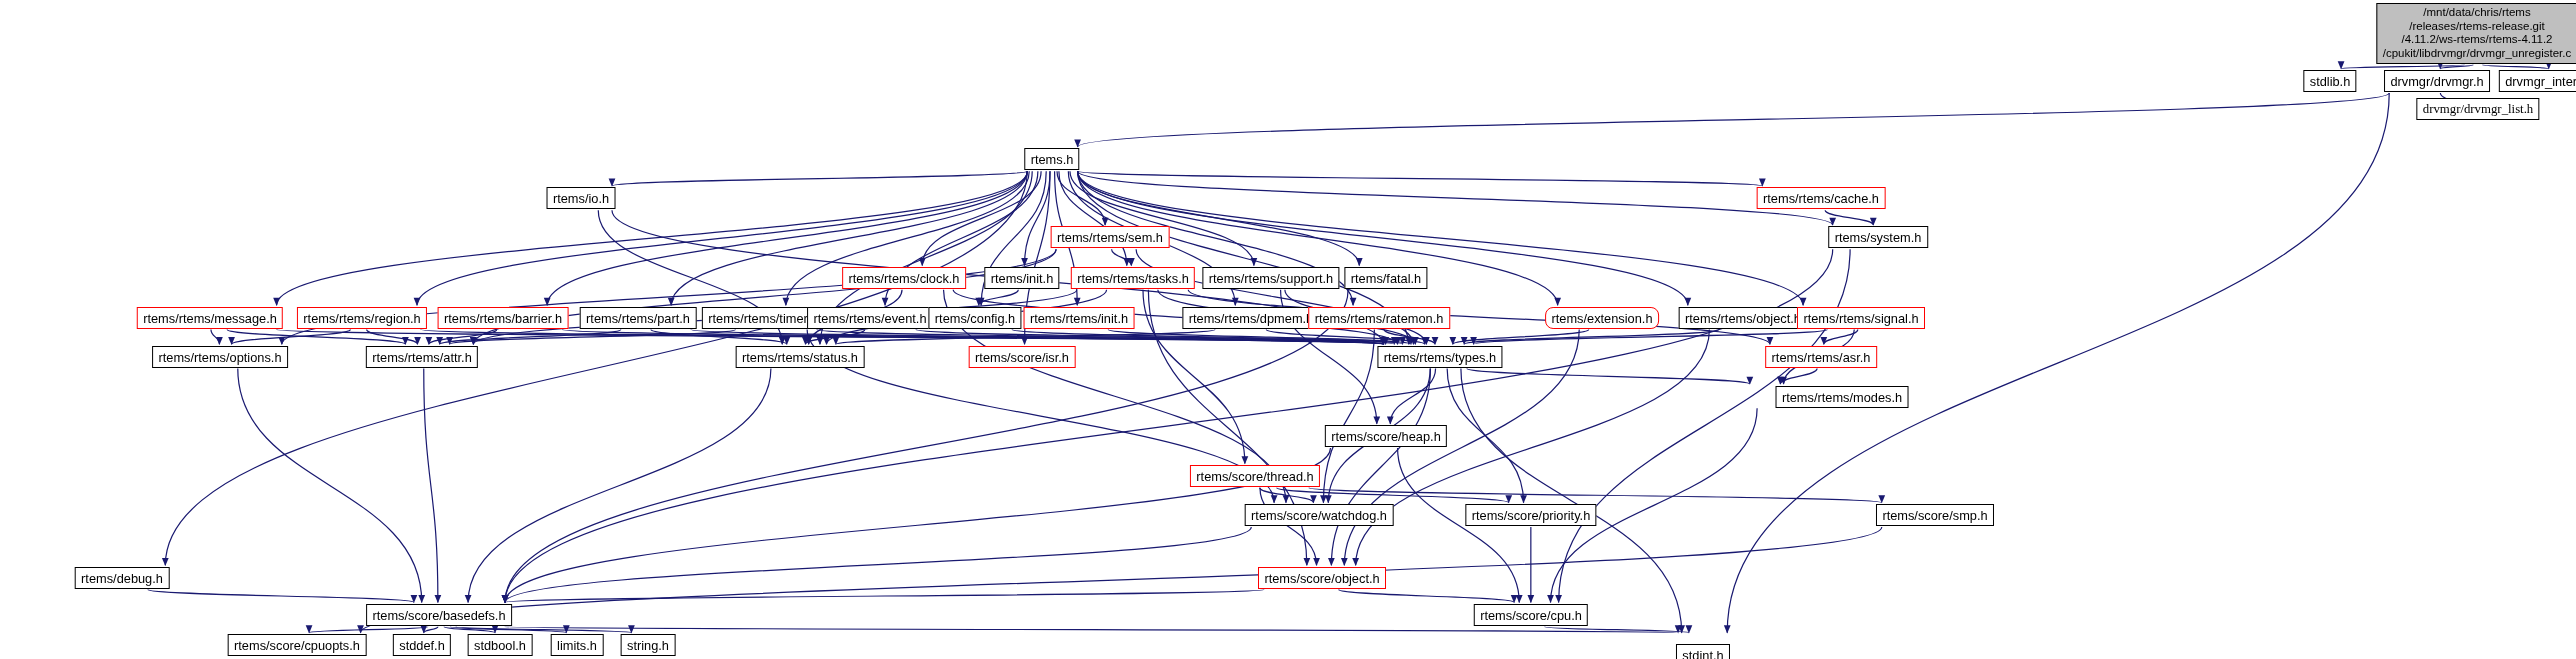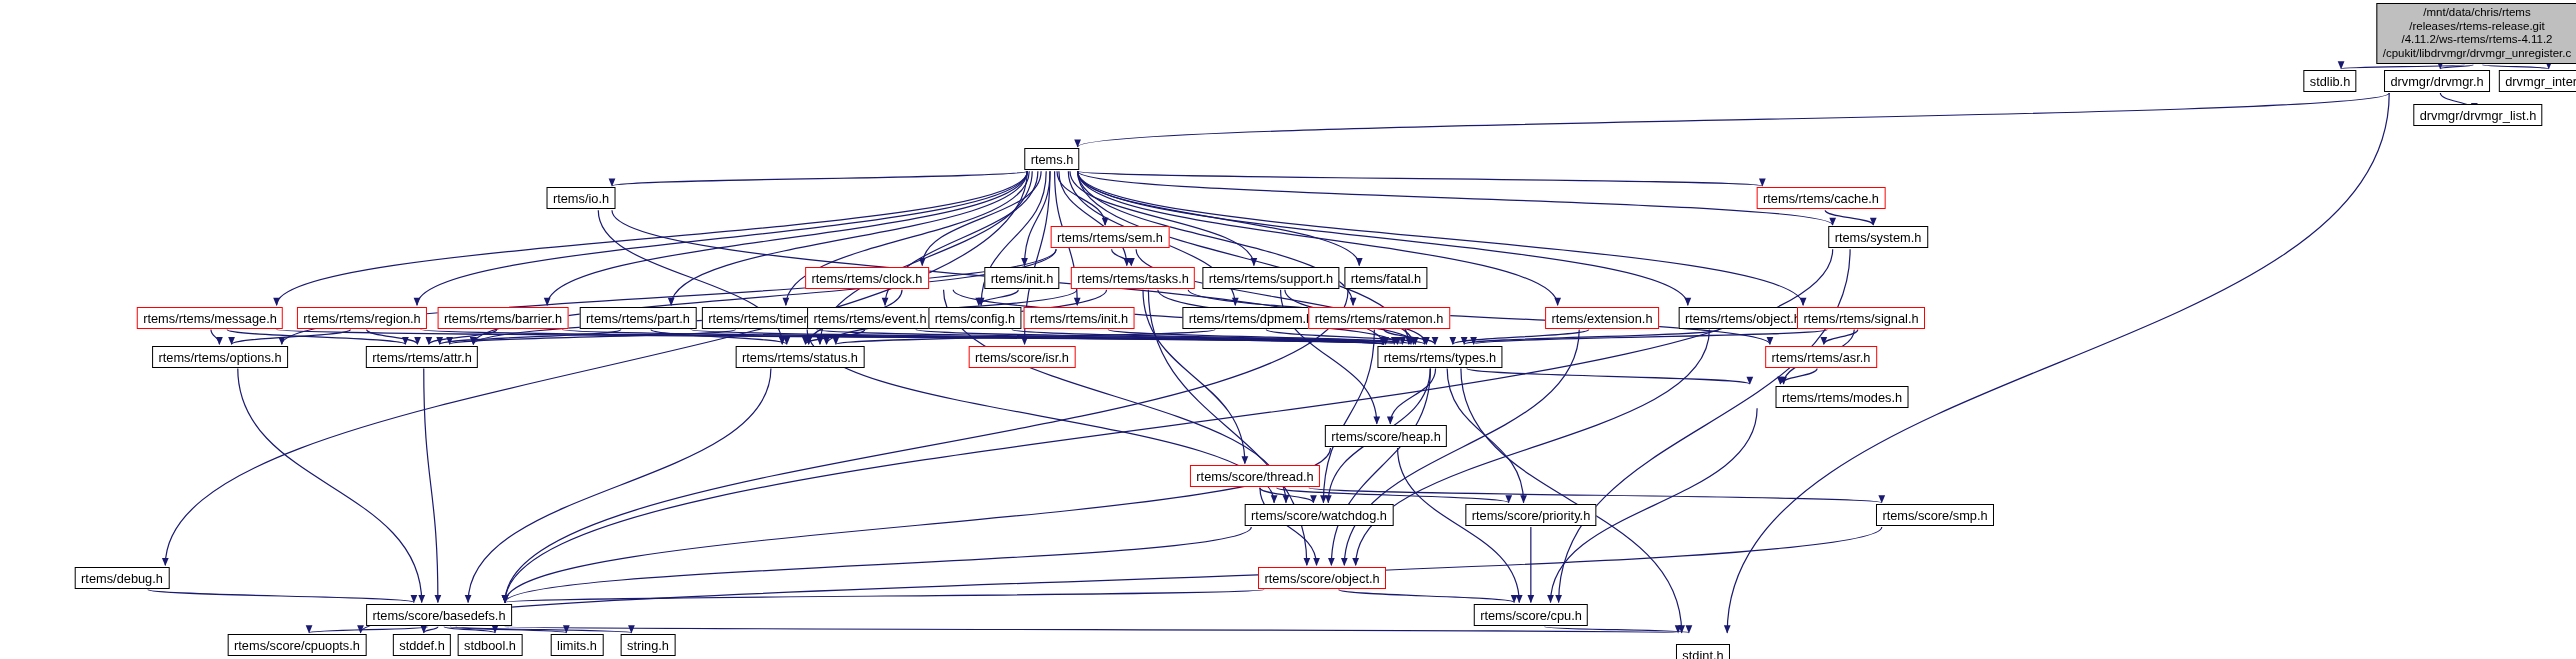--- a/index.html
+++ b/index.html
@@ -159,60 +159,60 @@
       <path d="M 692.65 930 C 692.65 934.5, 2433.55 934.5, 2433.55 939" fill="none" stroke="#191970" stroke-width="1.8" marker-end="url(#arrow)"></path>
       <path d="M 2235.4 930 C 2235.4 934.5, 2449.6 934.5, 2449.6 939" fill="none" stroke="#191970" stroke-width="1.8" marker-end="url(#arrow)"></path>
     </svg>
 <div class="node root" style="left: 2439px; top: 2.7px;">/mnt/data/chris/rtems
 /releases/rtems-release.git
 /4.11.2/ws-rtems/rtems-4.11.2
 /cpukit/libdrvmgr/drvmgr_unregister.c</div>
     <div class="node" style="left: 2292px; top: 70px;">stdlib.h</div>
     <div class="node" style="left: 2399px; top: 70px;">drvmgr/drvmgr.h</div>
     <div class="node" style="left: 2517px; top: 70px;">drvmgr_internal.h</div>
-    <div class="node" style="left: 2440px; top: 104px;">drvmgr/drvmgr_list.h</div>
+    <div class="node" style="left: 2440px; top: 98px; font-family: Liberation Serif, serif;">drvmgr/drvmgr_list.h</div>
     <div class="node" style="left: 1014px; top: 148px;">rtems.h</div>
     <div class="node" style="left: 543px; top: 187px;">rtems/io.h</div>
     <div class="node red" style="left: 1783px; top: 187px;">rtems/rtems/cache.h</div>
     <div class="node red" style="left: 1072px; top: 226px;">rtems/rtems/sem.h</div>
     <div class="node" style="left: 1840px; top: 226px;">rtems/system.h</div>
-    <div class="node red" style="left: 829px; top: 267px; text-align: center;">rtems/rtems/clock.h</div>
+    <div class="node red" style="left: 866px; top: 267px; text-align: center;">rtems/rtems/clock.h</div>
     <div class="node" style="left: 984px; top: 267px;">rtems/init.h</div>
     <div class="node red" style="left: 1095px; top: 267px;">rtems/rtems/tasks.h</div>
     <div class="node" style="left: 1233px; top: 267px;">rtems/rtems/support.h</div>
     <div class="node" style="left: 1348px; top: 267px;">rtems/fatal.h</div>
     <div class="node red" style="left: 172px; top: 307px;">rtems/rtems/message.h</div>
     <div class="node red" style="left: 324px; top: 307px;">rtems/rtems/region.h</div>
     <div class="node red" style="left: 465px; top: 307px;">rtems/rtems/barrier.h</div>
     <div class="node" style="left: 600px; top: 307px;">rtems/rtems/part.h</div>
     <div class="node" style="left: 725px; top: 307px;">rtems/rtems/timer.h</div>
     <div class="node" style="left: 832px; top: 307px;">rtems/rtems/event.h</div>
     <div class="node" style="left: 937px; top: 307px;">rtems/config.h</div>
     <div class="node red" style="left: 1041px; top: 307px; text-align: center;">rtems/rtems/init.h</div>
     <div class="node" style="left: 1213px; top: 307px;">rtems/rtems/dpmem.h</div>
     <div class="node red" style="left: 1341px; top: 307px;">rtems/rtems/ratemon.h</div>
-    <div class="node red" style="left: 1564px; top: 307px;">rtems/extension.h</div>
+    <div class="node red" style="left: 1564px; top: 307px; border-radius: 8px;">rtems/extension.h</div>
     <div class="node" style="left: 1705px; top: 307px;">rtems/rtems/object.h</div>
     <div class="node red" style="left: 1823px; top: 307px;">rtems/rtems/signal.h</div>
     <div class="node" style="left: 182px; top: 346px;">rtems/rtems/options.h</div>
     <div class="node" style="left: 384px; top: 346px;">rtems/rtems/attr.h</div>
     <div class="node" style="left: 762px; top: 346px;">rtems/rtems/status.h</div>
     <div class="node red" style="left: 984px; top: 346px;">rtems/score/isr.h</div>
     <div class="node" style="left: 1402px; top: 346px;">rtems/rtems/types.h</div>
     <div class="node red" style="left: 1783px; top: 346px;">rtems/rtems/asr.h</div>
     <div class="node" style="left: 1804px; top: 386px;">rtems/rtems/modes.h</div>
     <div class="node" style="left: 1348px; top: 425px;">rtems/score/heap.h</div>
     <div class="node red" style="left: 1217px; top: 465px;">rtems/score/thread.h</div>
     <div class="node" style="left: 1281px; top: 504px;">rtems/score/watchdog.h</div>
     <div class="node" style="left: 1493px; top: 504px;">rtems/score/priority.h</div>
     <div class="node" style="left: 1897px; top: 504px;">rtems/score/smp.h</div>
     <div class="node" style="left: 84px; top: 567px;">rtems/debug.h</div>
     <div class="node red" style="left: 1284px; top: 567px;">rtems/score/object.h</div>
     <div class="node" style="left: 401px; top: 604px;">rtems/score/basedefs.h</div>
     <div class="node" style="left: 1493px; top: 604px;">rtems/score/cpu.h</div>
     <div class="node" style="left: 259px; top: 634px;">rtems/score/cpuopts.h</div>
     <div class="node" style="left: 384px; top: 634px;">stddef.h</div>
-    <div class="node" style="left: 452px; top: 634px; text-align: right;">stdbool.h</div>
+    <div class="node" style="left: 462px; top: 634px; text-align: right;">stdbool.h</div>
     <div class="node" style="left: 539px; top: 634px;">limits.h</div>
     <div class="node" style="left: 610px; top: 634px; text-align: right;">string.h</div>
     <div class="node" style="left: 1665px; top: 644px;">stdint.h</div>
   </div>
 
 
 </body></html>

